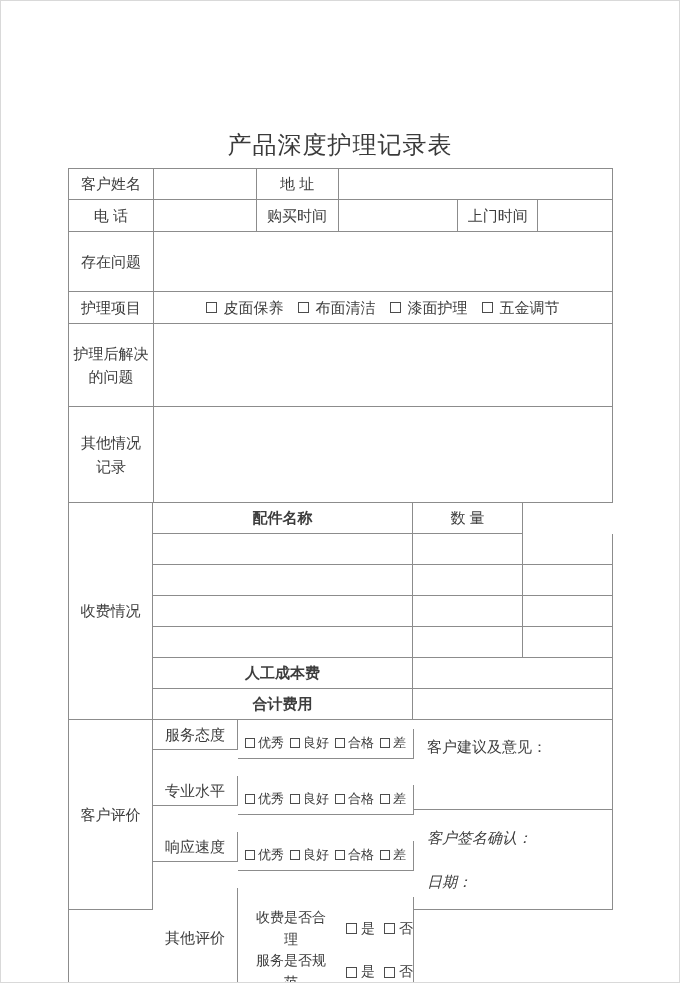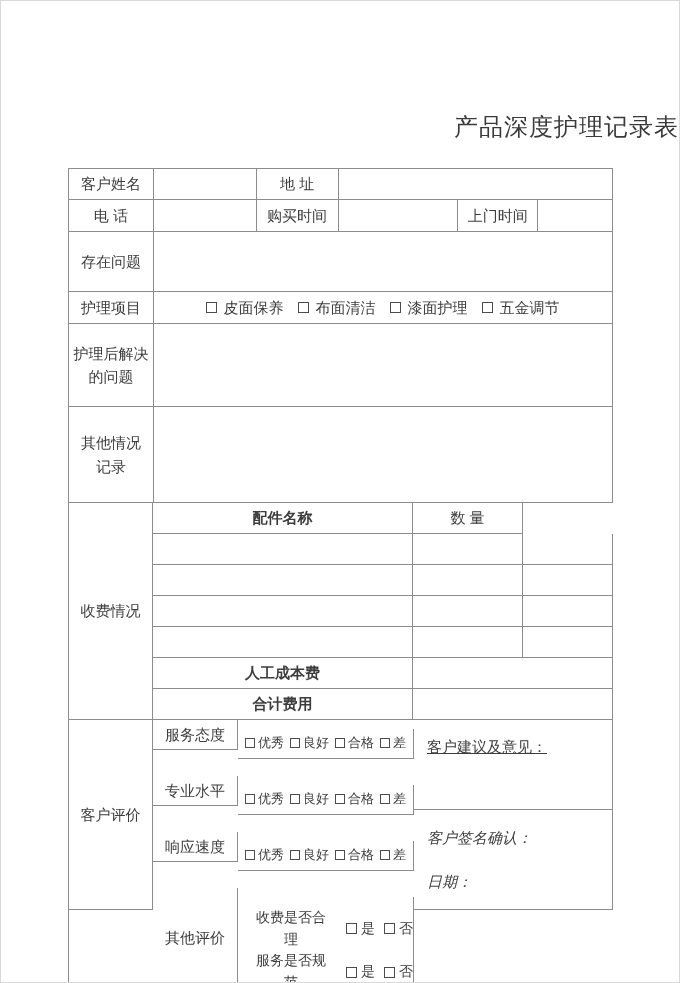--- a/index.html
+++ b/index.html
@@ -3,22 +3,22 @@
 <meta charset="utf-8">
 <style>
   html,body { margin:0; padding:0; }
   body {
     width:680px; height:983px; background:#fff;
     font-family:"Liberation Sans","DejaVu Sans",sans-serif;
     color:#3d3d3d;
   }
   .page { position:relative; width:680px; height:983px; box-sizing:border-box;
           border:1px solid #d9d9d9; background:#fff; overflow:hidden; }
-  .title { position:absolute; top:110px; left:0; width:100%;
-           text-align:right; font-size:24px; letter-spacing:1px; color:#3a3a3a; }
+  .title { position:absolute; top:128px; left:0; width:100%;
+           text-align:center; font-size:24px; letter-spacing:1px; color:#3a3a3a; }
   .tbl { position:absolute; left:67px; top:167px; width:545px;
          border-top:1px solid #8c8c8c; border-left:1px solid #8c8c8c;
          box-sizing:border-box; font-size:15px; }
   .row { display:flex; }
   .col { display:flex; flex-direction:column; }
   .c { box-sizing:border-box; border-right:1px solid #8c8c8c; border-bottom:1px solid #8c8c8c;
        display:flex; align-items:center; justify-content:center;
        text-align:center; white-space:pre-line; line-height:1.55; }
   .w85 {width:85px;} .w103{width:103px;} .w82{width:82px;} .w275{width:275px;}
   .w120{width:120px;} .w80{width:80px;} .w75{width:75px;} .w460{width:460px;}
@@ -31,21 +31,21 @@
   .opt { display:inline-flex; align-items:center; }
   .opt .cb { margin-right:6px; }
   .optgroup { display:flex; align-items:center; justify-content:center; gap:15px; }
   .rating { font-size:13px; gap:6px; }
   .rating .cb { width:10px; height:10px; margin-right:3px; }
   .ynline { display:flex; align-items:center; justify-content:flex-start;
             font-size:14px; padding-left:12px; }
   .ynline .yns { display:flex; gap:9px; margin-left:14px; }
   .ynline .cb { width:11px; height:11px; margin-right:4px; }
   .topleft { align-items:flex-start; justify-content:flex-start;
-             text-align:left; padding:15px 0 0 13px;text-decoration:underline; }
+             text-align:left; padding:15px 0 0 13px; }
   .siglines { align-items:flex-start; justify-content:flex-start;
               text-align:left; padding:16px 0 0 13px; flex-direction:column; gap:21px;font-style:italic; }
   .stack { display:flex; flex-direction:column; justify-content:space-around; }
 </style>
 </head>
 <body>
 
 <div class="page">
   <div class="title">产品深度护理记录表</div>
 

